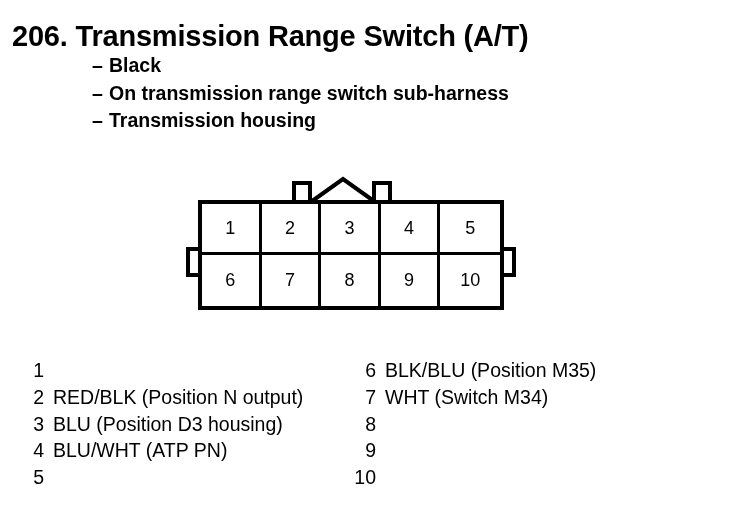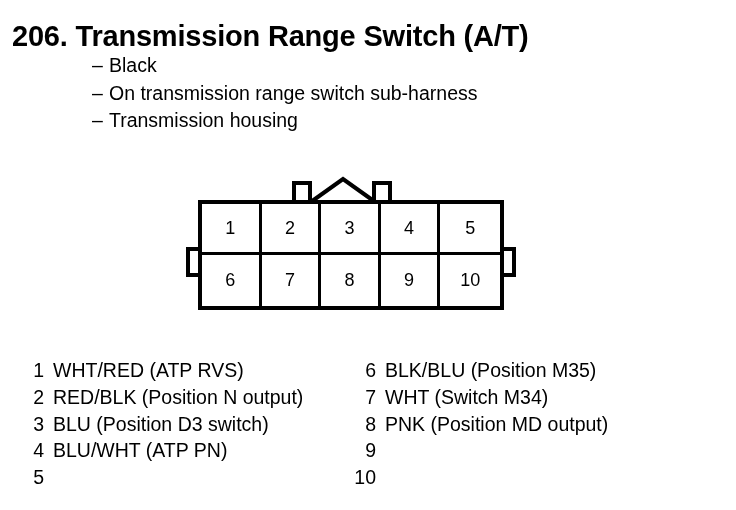--- a/index.html
+++ b/index.html
@@ -26,20 +26,21 @@
     letter-spacing: -0.2px;
     white-space: nowrap;
   }
 
   
   .notes {
     position: absolute;
     left: 92px;
     top: 52px;
     font-size: 19.5px;
+    font-weight: bold;
   }
   .note-line {
     white-space: nowrap;
     line-height: 1.42;
   }
   .note-dash {
     display: inline-block;
     width: 17px;
   }
 
@@ -178,29 +179,28 @@
     <div class="pin row2">7</div>
     <div class="pin row2">8</div>
     <div class="pin row2">9</div>
     <div class="pin row2 col5">10</div>
   </div>
 </div>
 
 <div class="legend left">
   <div class="legend-row">
     <span class="legend-num">1</span>
-    <span class="legend-txt">WHT/RED (ATP RVS)</span>
   </div>
   <div class="legend-row">
     <span class="legend-num">2</span>
     <span class="legend-txt">RED/BLK (Position N output)</span>
   </div>
   <div class="legend-row">
     <span class="legend-num">3</span>
-    <span class="legend-txt">BLU (Position D3 switch)</span>
+    <span class="legend-txt">BLU (Position D3 housing)</span>
   </div>
   <div class="legend-row">
     <span class="legend-num">4</span>
     <span class="legend-txt">BLU/WHT (ATP PN)</span>
   </div>
   <div class="legend-row">
     <span class="legend-num">5</span>
   </div>
 </div>
 
@@ -208,21 +208,20 @@
   <div class="legend-row">
     <span class="legend-num">6</span>
     <span class="legend-txt">BLK/BLU (Position M35)</span>
   </div>
   <div class="legend-row">
     <span class="legend-num">7</span>
     <span class="legend-txt">WHT (Switch M34)</span>
   </div>
   <div class="legend-row">
     <span class="legend-num">8</span>
-    <span class="legend-txt">PNK (Position MD output)</span>
   </div>
   <div class="legend-row">
     <span class="legend-num">9</span>
   </div>
   <div class="legend-row">
     <span class="legend-num">10</span>
   </div>
 </div>
 
 </body></html>

